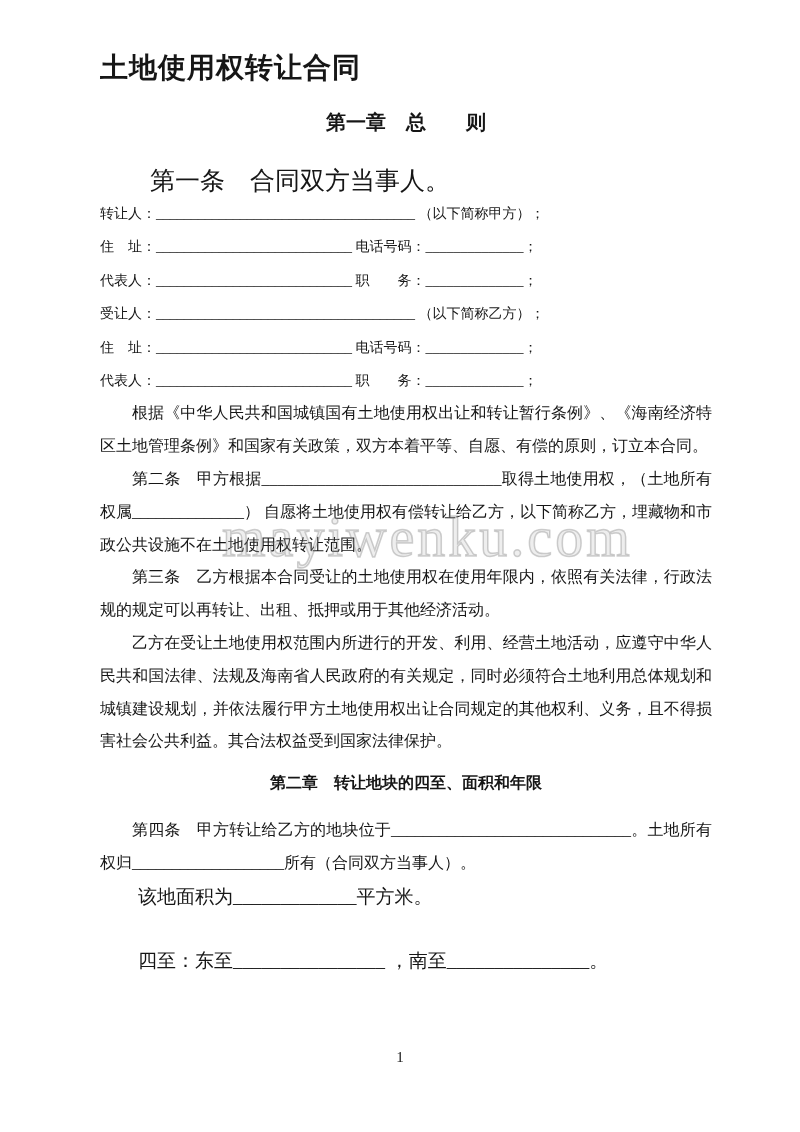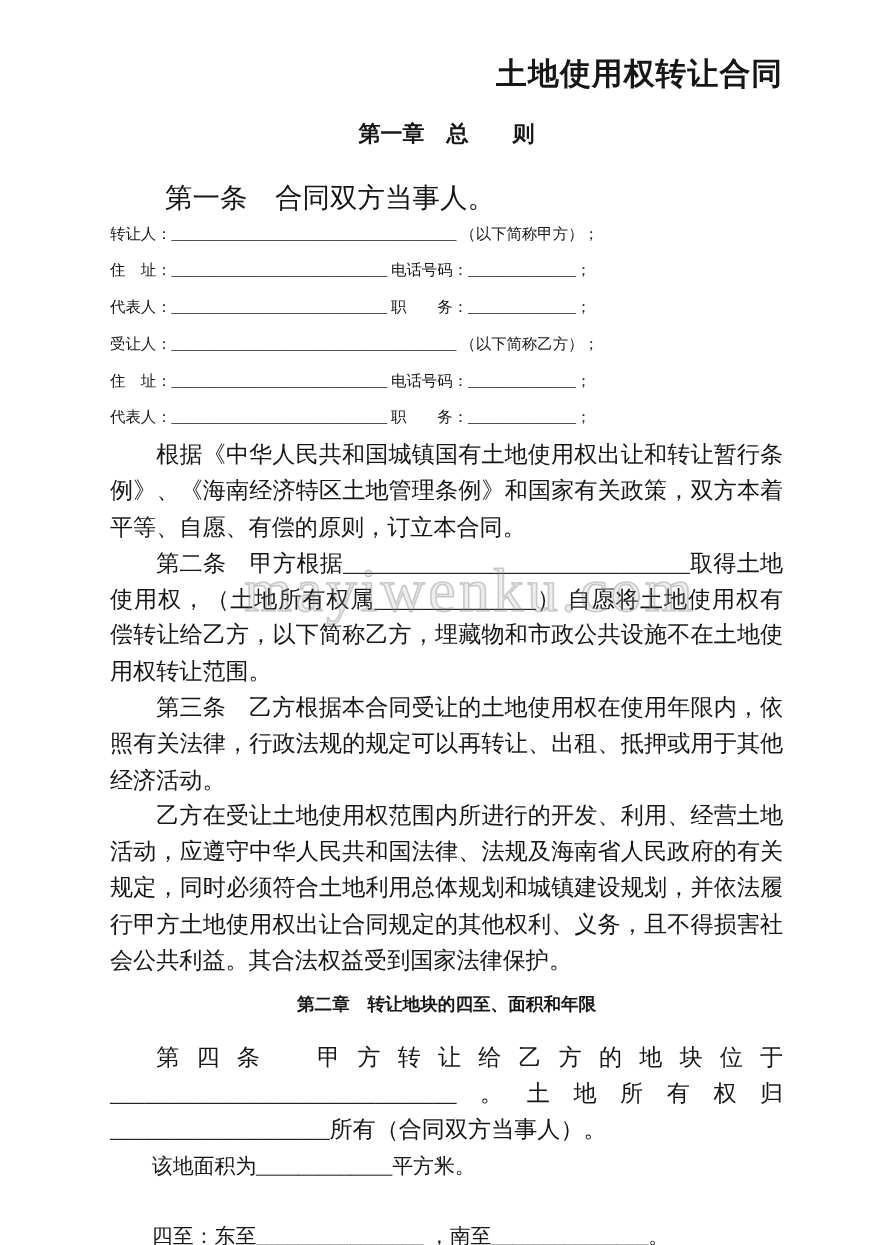--- a/index.html
+++ b/index.html
@@ -12,21 +12,21 @@
     font-family: "Liberation Serif", "DejaVu Serif", serif;
     color: #161616;
   }
   .page {
     position: relative;
     width: 800px;
     height: 1132px;
     padding: 48px 88px 0 100px;
   }
   .doc-title {
-    text-align: right;
+    text-align: left;
     font-size: 28px;
     font-weight: bold;
     letter-spacing: 1px;
     line-height: 40px;
   }
   .ch-heading-1 {
     text-align: center;
     font-size: 20px;
     font-weight: bold;
     margin-top: 20px;
@@ -37,21 +37,21 @@
     line-height: 33px;
     margin-top: 28px;
     text-indent: 2em;
   }
   .form-line {
     font-size: 14px;
     line-height: 33.4px;
     white-space: nowrap;
   }
   .para {
-    font-size: 21px;
+    font-size: 16px;
     line-height: 32.8px;
     text-align: justify;
     text-indent: 2em;
   }
   .ch-heading-2 {
     text-align: center;
     font-size: 16px;
     font-weight: bold;
     font-family: "Liberation Sans", "DejaVu Sans", sans-serif;
     margin-top: 10px;

